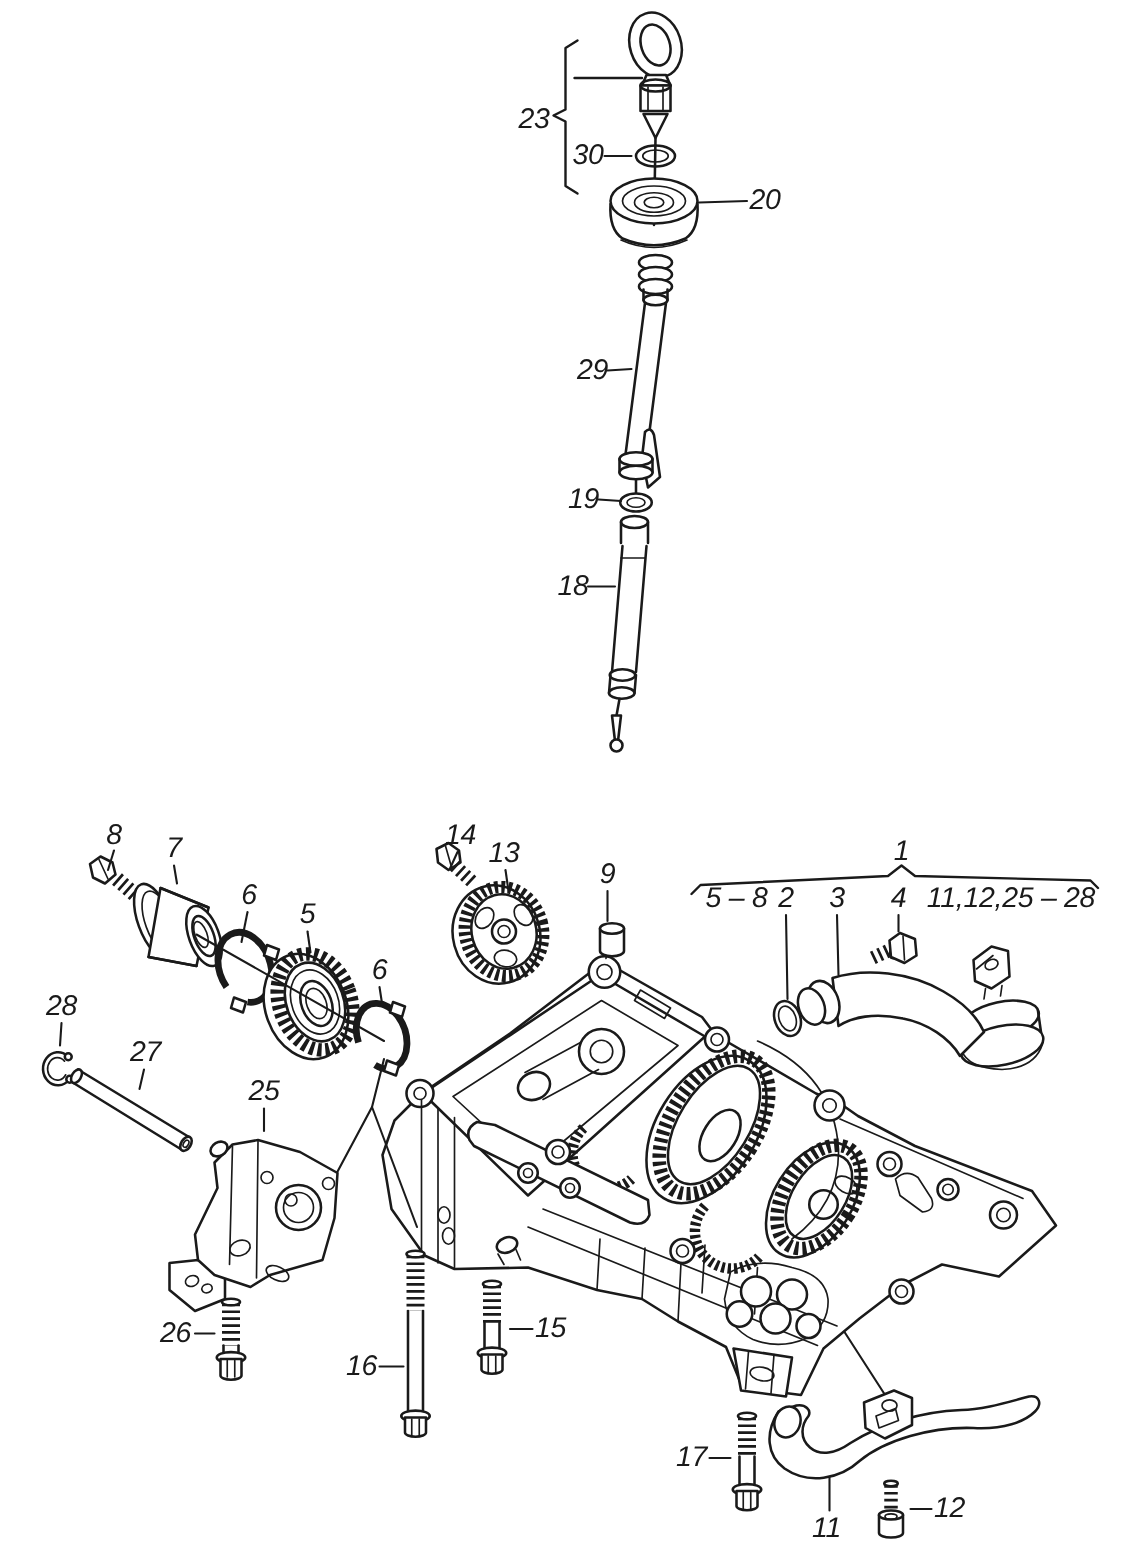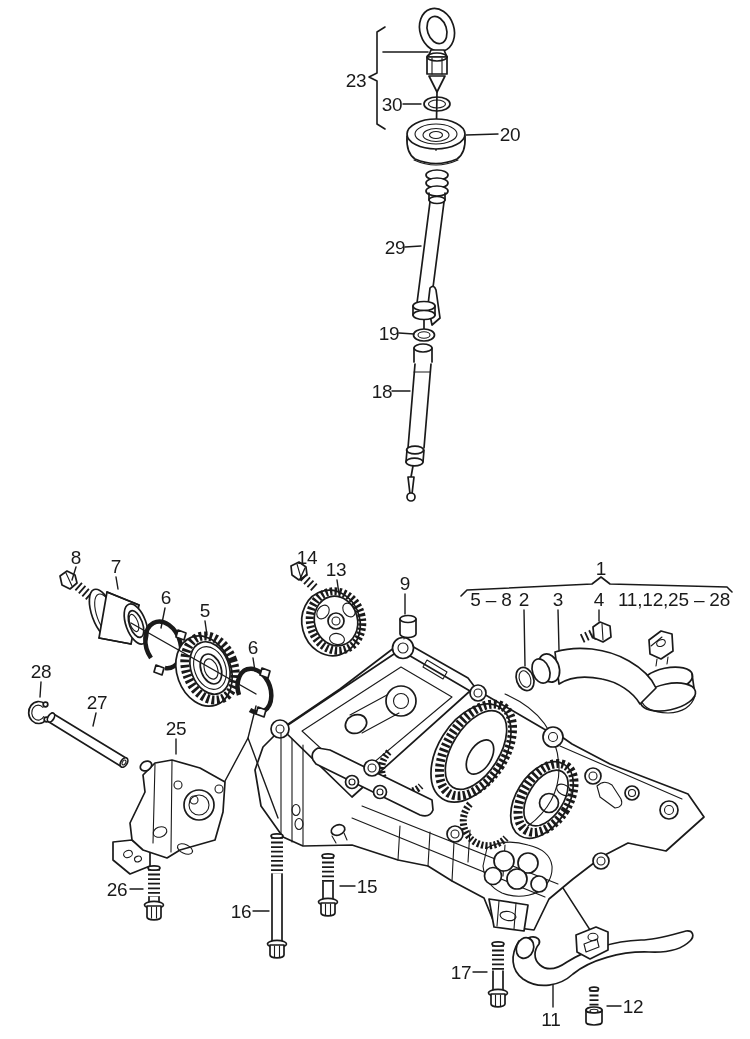--- a/index.html
+++ b/index.html
@@ -1,17 +1,17 @@
 <!DOCTYPE html>
 <html><head>
 <meta charset="utf-8">
 <style>
   html,body{margin:0;padding:0;background:#fff;}
   body{width:750px;height:1039px;position:relative;overflow:hidden;}
-  #figure{width:750px;height:1039px;}
+  #figure{width:750px;height:1039px;font-style:italic;}
   svg{display:block;}
   .fw{fill:#fff;stroke:#1a1a1a;stroke-width:1.7;stroke-linejoin:round;stroke-linecap:round;}
   .ln{fill:none;stroke:#1a1a1a;stroke-width:1.7;stroke-linejoin:round;stroke-linecap:round;}
   .tn{fill:none;stroke:#1a1a1a;stroke-width:1.1;stroke-linejoin:round;stroke-linecap:round;}
   .teeth{fill:none;stroke:#1a1a1a;stroke-width:9;stroke-dasharray:2.7 2.5;stroke-linecap:butt;}
   .teeth13{fill:none;stroke:#1a1a1a;stroke-width:8;stroke-dasharray:2.4 2.2;stroke-linecap:butt;}
   .teethS{fill:none;stroke:#1a1a1a;stroke-width:7;stroke-dasharray:2.2 2.0;stroke-linecap:butt;}
   .thr{fill:none;stroke:#1a1a1a;stroke-dasharray:1.8 2.8;stroke-linecap:butt;}
   .cring{fill:none;stroke:#1a1a1a;stroke-width:4.5;stroke-linecap:butt;}
   .leader{fill:none;stroke:#1a1a1a;stroke-width:1.4;stroke-linecap:round;}

